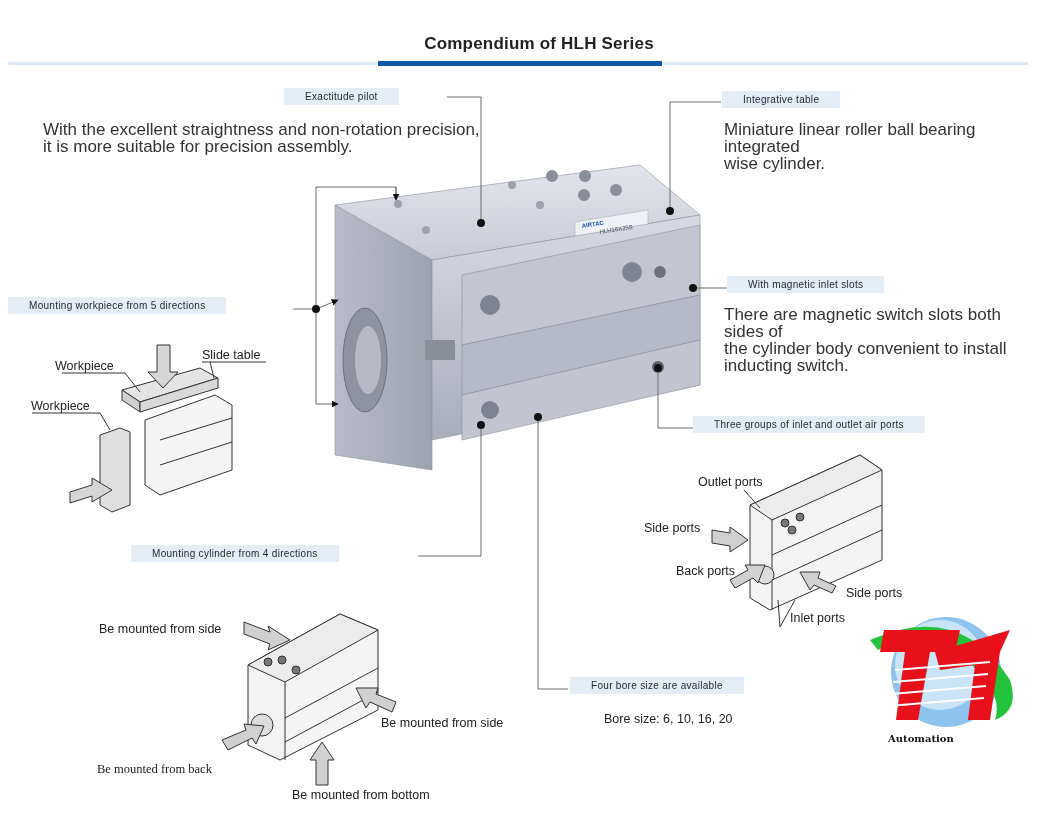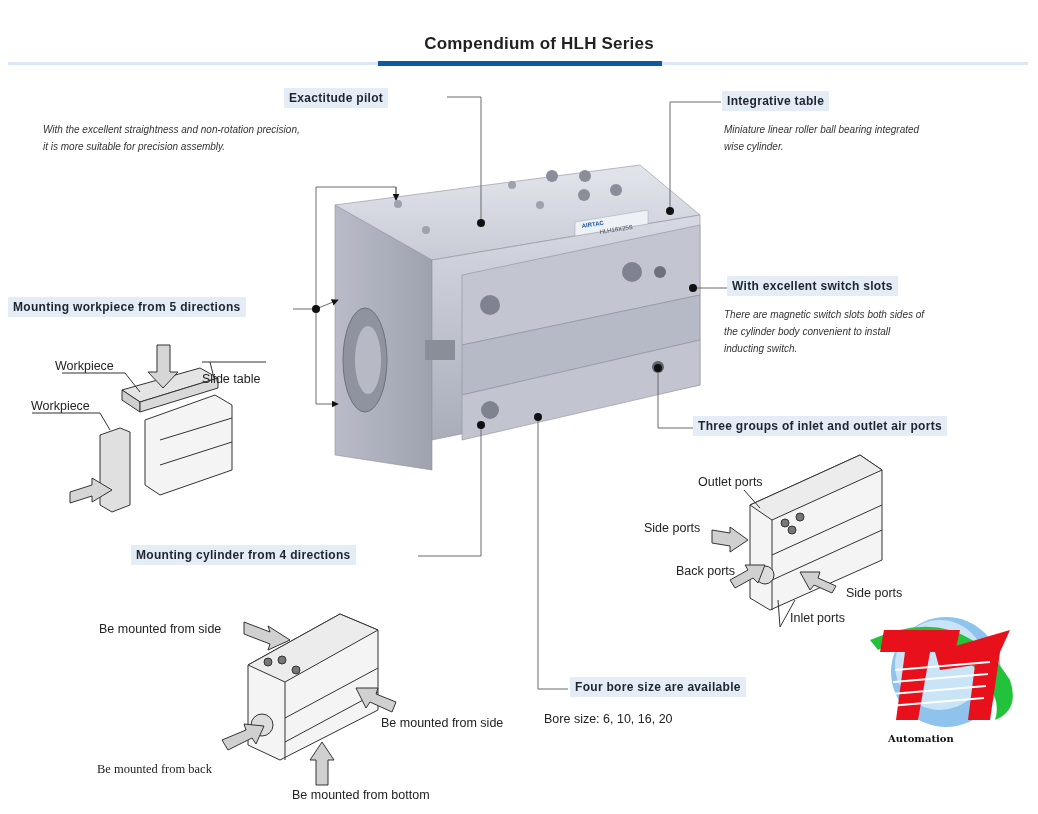--- a/index.html
+++ b/index.html
@@ -13,25 +13,25 @@
   .title {
     left: 0; width: 1038px; top: 34px; text-align: center;
     font-size: 17px; font-weight: bold; color: #222;
     letter-spacing: 0.2px;
     margin-left: 20px;
   }
   .rule-light { left: 8px; top: 62px; width: 1020px; height: 3px; background: #dbe7f3; }
   .rule-dark { left: 378px; top: 61px; width: 284px; height: 5px; background: #0a5aa6; }
   .label {
     background: #e4ecf6;
-    font-weight: bold; font-size: 12px; color: #1e2430;
-    padding: 3px 5px; white-space: nowrap;
+    font-weight: normal; font-size: 10px; color: #1e2430;
+    padding: 3px 21px; white-space: nowrap;
     letter-spacing: 0.3px;
   }
-  .desc { font-size: 10px; line-height: 17px; color: #333; white-space: pre-line; font-style: italic; }
+  .desc { font-size: 17px; line-height: 17px; color: #333; white-space: pre-line; }
   .small { font-size: 12.5px; color: #222; white-space: nowrap; }
   svg { position: absolute; left: 0; top: 0; }
 </style>
 </head>
 <body>
 
 <div class="abs title">Compendium of HLH Series</div>
 <div class="abs rule-light"></div>
 <div class="abs rule-dark"></div>
 
@@ -190,39 +190,39 @@
 </svg>
 
 <div class="abs label" style="left:284px; top:88px;">Exactitude pilot</div>
 <div class="abs desc" style="left:43px; top:121px;">With the excellent straightness  and non-rotation precision,
 it is more suitable for precision assembly.</div>
 
 <div class="abs label" style="left:722px; top:91px;">Integrative table</div>
 <div class="abs desc" style="left:724px; top:121px;">Miniature linear roller ball bearing integrated
 wise cylinder.</div>
 
-<div class="abs label" style="left:727px; top:276px;">With excellent switch slots</div>
+<div class="abs label" style="left:727px; top:276px;">With magnetic inlet slots</div>
 <div class="abs desc" style="left:724px; top:306px;">There are magnetic switch slots both sides of
  the cylinder body convenient to install
 inducting switch.</div>
 
 <div class="abs label" style="left:8px; top:297px;">Mounting workpiece from 5 directions</div>
 <div class="abs small" style="left:55px; top:359px;">Workpiece</div>
-<div class="abs small" style="left:202px; top:348px;margin-top:24px;">Slide table</div>
+<div class="abs small" style="left:202px; top:348px;">Slide table</div>
 <div class="abs small" style="left:31px; top:399px;">Workpiece</div>
 
 <div class="abs label" style="left:693px; top:416px;">Three groups of inlet and outlet air ports</div>
 <div class="abs small" style="left:698px; top:475px;">Outlet ports</div>
 <div class="abs small" style="left:644px; top:521px;">Side ports</div>
 <div class="abs small" style="left:652px; top:564px;margin-left:24px;">Back ports</div>
 <div class="abs small" style="left:846px; top:586px;">Side ports</div>
 <div class="abs small" style="left:790px; top:611px;">Inlet ports</div>
 
 <div class="abs label" style="left:131px; top:545px;">Mounting cylinder from 4 directions</div>
 <div class="abs small" style="left:99px; top:622px;">Be mounted from side</div>
 <div class="abs small" style="left:381px; top:716px;">Be mounted from side</div>
 <div class="abs small" style="left:97px; top:762px;font-family:Liberation Serif, serif;">Be mounted from back</div>
 <div class="abs small" style="left:292px; top:788px;">Be mounted from bottom</div>
 
 <div class="abs label" style="left:570px; top:677px;">Four bore size are available</div>
-<div class="abs small" style="left:544px; top:712px;">Bore size: 6, 10, 16, 20</div>
+<div class="abs small" style="left:604px; top:712px;">Bore size: 6, 10, 16, 20</div>
 
 <div class="abs" style="left:888px; top:733px; font-family:'DejaVu Serif', serif; font-weight:bold; font-size:10px; color:#111;">Automation</div>
 
 </body></html>

